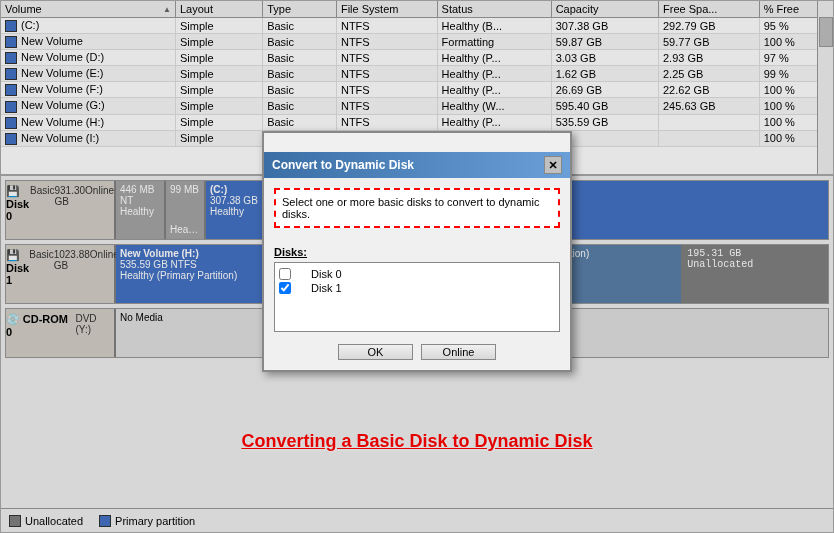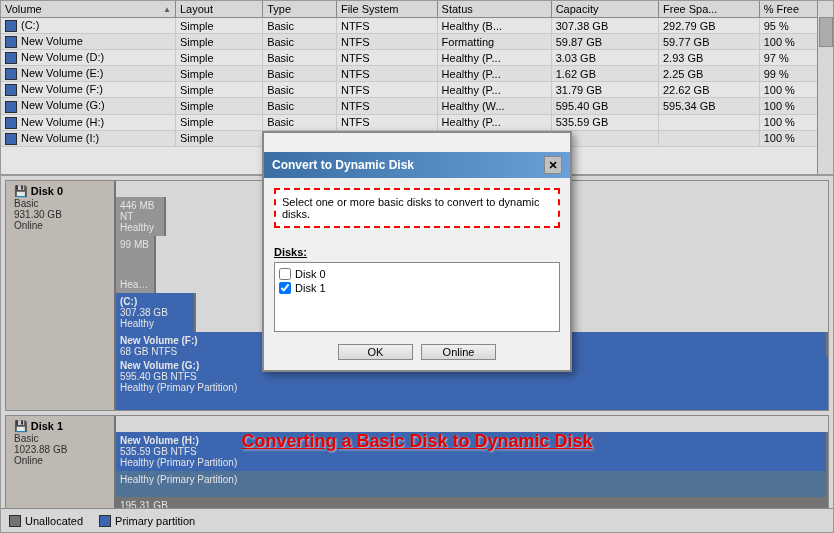--- a/index.html
+++ b/index.html
@@ -102,41 +102,40 @@
       margin-bottom: 4px;
       border: 1px solid #999;
       min-height: 60px;
     }
 
     .disk-label {
       width: 110px;
       min-width: 110px;
       background: #d4d0c8;
       border-right: 2px solid #808080;
-      padding: 4px 8px;
-      display: flex;
-      flex-direction: column;
+      padding: 4px 0;
+      display: flex;
+      flex-direction: row;
       justify-content: flex-start;
     }
 
     .disk-label-title {
       font-weight: bold;
       font-size: 11px;
     }
 
     .disk-label-sub {
       font-size: 10px;
       color: #333;
     }
 
     .disk-partitions {
       flex: 1;
       display: flex;
-      flex-direction: column;
-      margin-top: 16px;
+      flex-direction: row;
     }
 
     .partition {
       border-right: 2px solid #808080;
       padding: 3px 4px;
       font-size: 10px;
       display: flex;
       flex-direction: column;
       justify-content: flex-start;
       overflow: hidden;
@@ -267,21 +266,21 @@
       border: 1px solid #888;
       background: white;
       height: 70px;
       padding: 4px;
       margin-bottom: 12px;
     }
 
     .disk-item {
       display: flex;
       align-items: center;
-      gap: 4px;
+      gap: 20px;
       padding: 1px 0;
       font-size: 11px;
     }
 
     .disk-item input[type="checkbox"] {
       width: 12px;
       height: 12px;
     }
 
     .dialog-buttons {
@@ -420,32 +419,32 @@
             <td>1.62 GB</td>
             <td>2.25 GB</td>
             <td>99 %</td>
           </tr>
           <tr>
             <td><span style="display:inline-block;width:12px;height:12px;background:#4472c4;border:1px solid #333;vertical-align:middle;margin-right:4px;"></span>New Volume (F:)</td>
             <td>Simple</td>
             <td>Basic</td>
             <td>NTFS</td>
             <td>Healthy (P...</td>
-            <td>31.79 GB</td>
+            <td>26.69 GB</td>
             <td>22.62 GB</td>
             <td>100 %</td>
           </tr>
           <tr>
             <td><span style="display:inline-block;width:12px;height:12px;background:#4472c4;border:1px solid #333;vertical-align:middle;margin-right:4px;"></span>New Volume (G:)</td>
             <td>Simple</td>
             <td>Basic</td>
             <td>NTFS</td>
             <td>Healthy (W...</td>
             <td>595.40 GB</td>
-            <td>595.34 GB</td>
+            <td>245.63 GB</td>
             <td>100 %</td>
           </tr>
           <tr>
             <td><span style="display:inline-block;width:12px;height:12px;background:#4472c4;border:1px solid #333;vertical-align:middle;margin-right:4px;"></span>New Volume (H:)</td>
             <td>Simple</td>
             <td>Basic</td>
             <td>NTFS</td>
             <td>Healthy (P...</td>
             <td>535.59 GB</td>
             <td></td>
@@ -515,31 +514,36 @@
         <div class="partition part-primary" style="flex:2.5;">
           <span class="partition-name">New Volume (H:)</span>
           <span class="partition-size">535.59 GB NTFS</span>
           <span class="partition-status">Healthy (Primary Partition)</span>
         </div>
         <div class="partition part-teal" style="flex:1.5; background:#5a7fa8;">
           <span class="partition-name"></span>
           <span class="partition-size"></span>
           <span class="partition-status">Healthy (Primary Partition)</span>
         </div>
-        <div class="partition part-unalloc" style="flex:1;">
+        <div class="partition part-unalloc" style="flex:1;font-family:Liberation Mono, monospace;">
           <span class="partition-size">195.31 GB</span>
           <span class="partition-status">Unallocated</span>
         </div>
       </div>
     </div>
 
     <div class="cdrom-block">
       <div class="disk-label">
         <span class="disk-label-title">💿 CD-ROM 0</span>
         <span class="disk-label-sub">DVD (Y:)</span>
+      </div>
+      <div class="disk-partitions">
+        <div class="partition" style="background:#e0e0e0; flex:1;">
+          <span class="partition-status">No Media</span>
+        </div>
       </div>
     </div>
 
   </div>
 
   <div class="footer">
     <div class="legend-item">
       <div class="legend-box legend-unalloc"></div>
       <span>Unallocated</span>
     </div>

